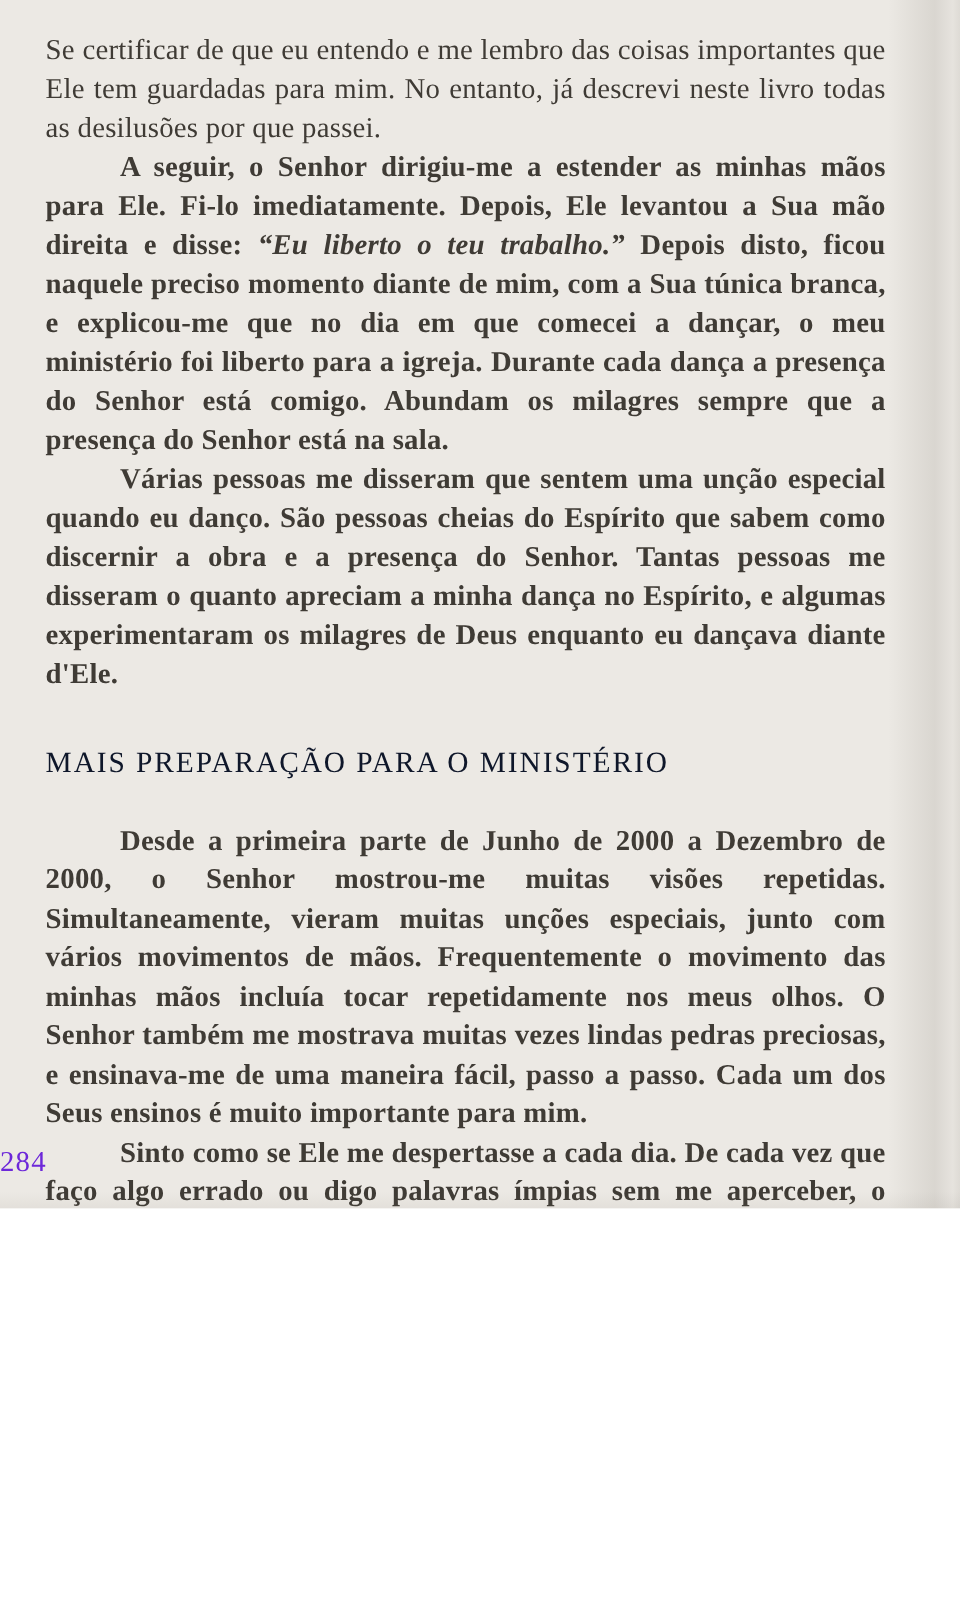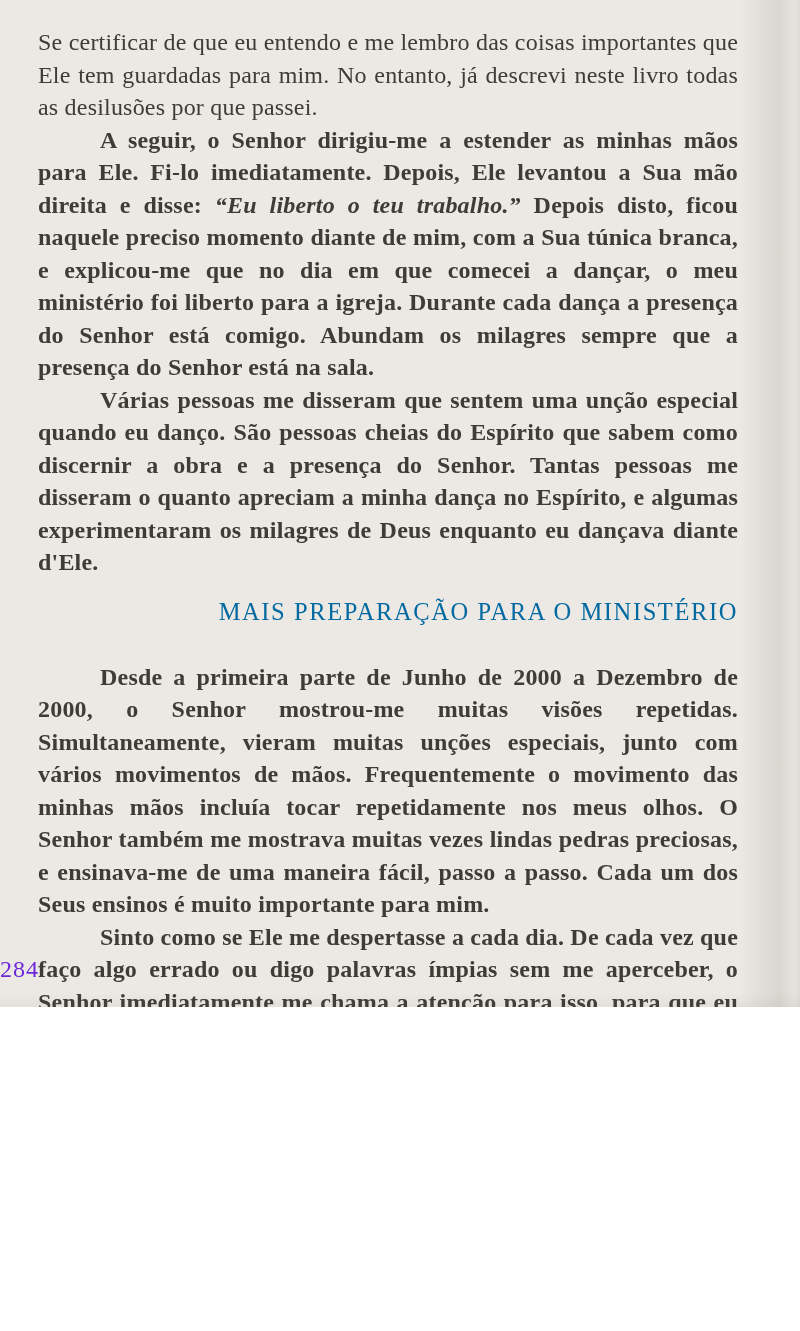--- a/index.html
+++ b/index.html
@@ -48,27 +48,27 @@
     font-size: 24px;
     line-height: 32.5px;
     text-align: justify;
     letter-spacing: 0.2px;
   }
   .body-text p.indented {
     text-indent: 62px;
     font-weight: bold;
   }
   .body-text h2 {
-    margin: 16px 0 33px 0;
+    margin: 40px 0 33px 0;
     font-size: 24.5px;
     line-height: 33px;
     font-weight: normal;
-    text-align: right;
+    text-align: left;
     letter-spacing: 1.6px;
-    color: #0369a1;
+    color: #0f172a;
   }
   .body-text em {
     font-style: italic;
   }
   .page-number {
     position: absolute;
     left: 0;
     right: 0;
     bottom: 24px;
     font-size: 24px;

